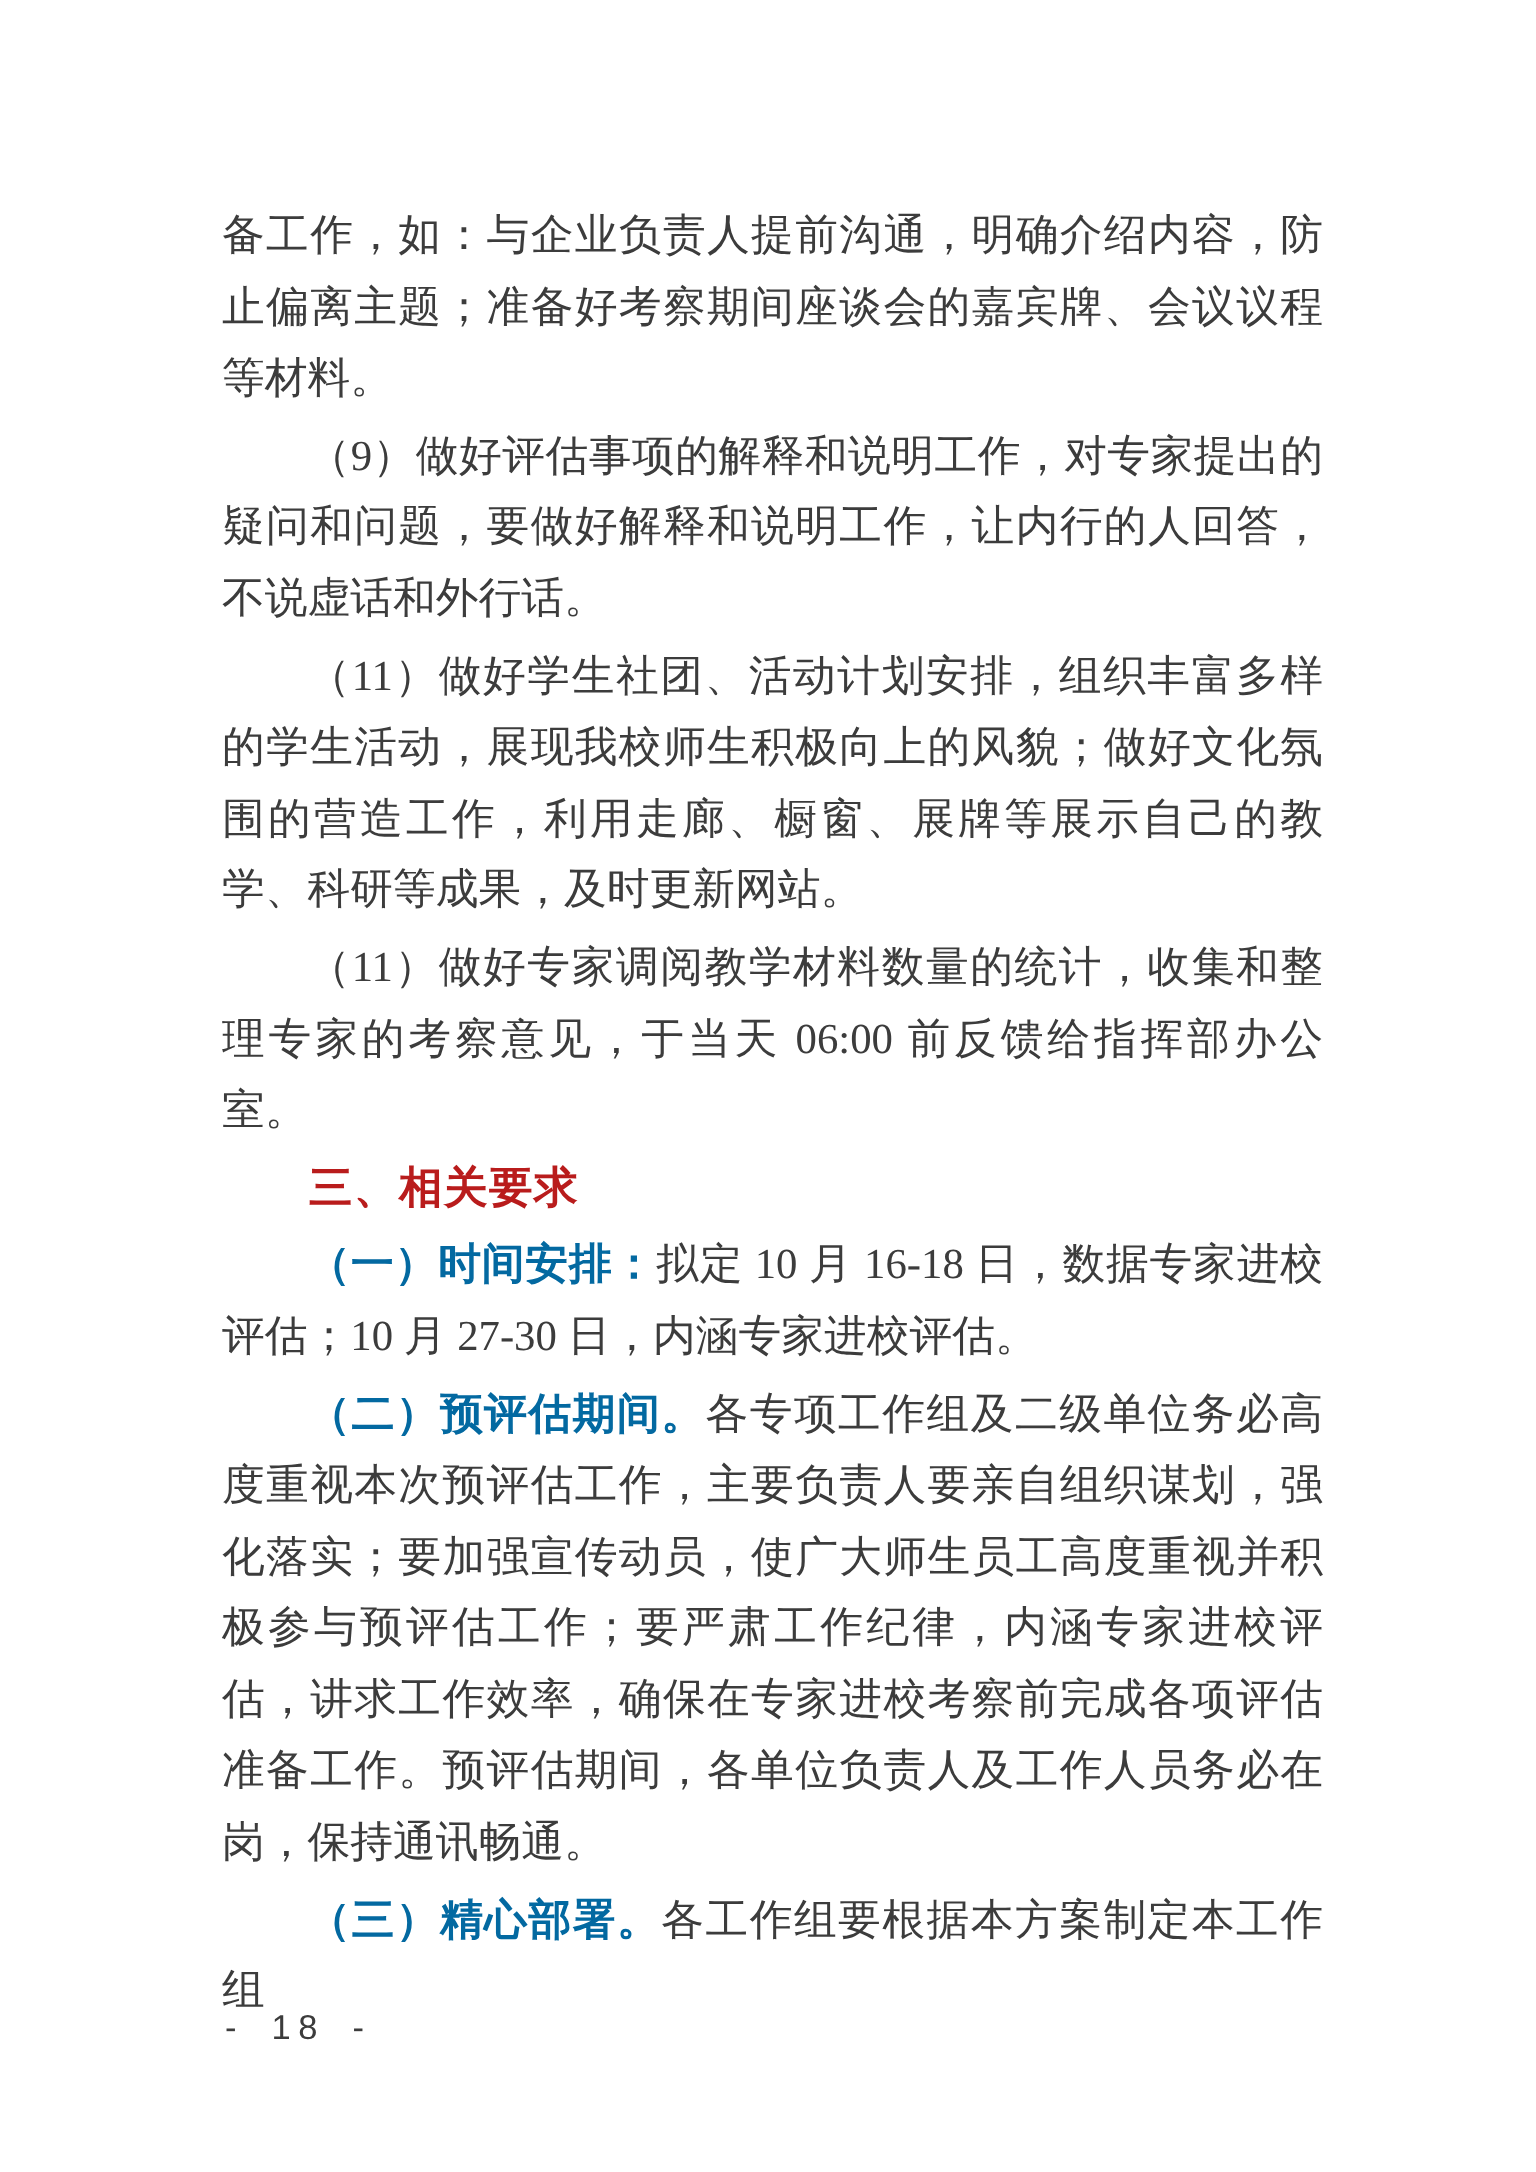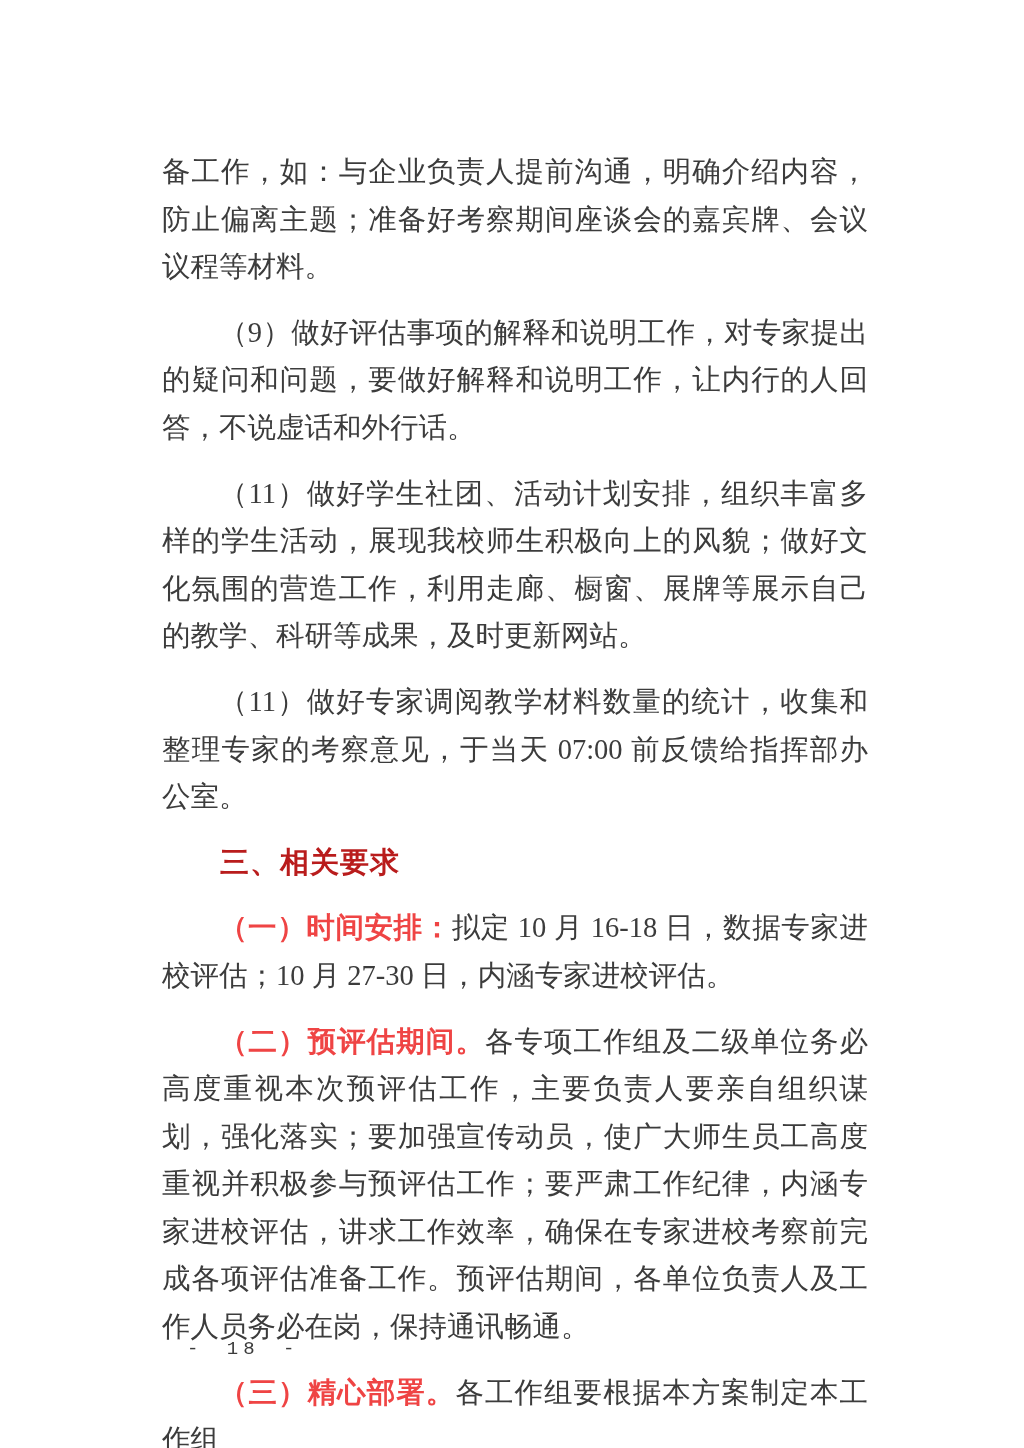--- a/index.html
+++ b/index.html
@@ -24,64 +24,63 @@
     left: 144px;
     top: 130px;
     width: 742px;
     font-size: 28.5px;
     line-height: 47.6px;
     color: #3c3c3c;
     text-align: justify;
     text-justify: inter-ideograph;
   }
   .content p {
-    margin: 18px;
+    margin: 4px;
     padding: 0;
   }
   .para.indent {
     text-indent: 2em;
   }
   .heading {
     font-family: "Liberation Sans", "DejaVu Sans", sans-serif;
     font-weight: bold;
     color: #b91c1c;
     text-indent: 2em;
     font-size: 29px;
     letter-spacing: 1px;
   }
   .lead {
     font-weight: bold;
-    color: #ef4444;
+    color: #0369a1;
   }
   .page-number {
     position: absolute;
     left: 150px;
     top: 1338px;
-    font-size: 19px;
+    font-size: 23px;
     color: #3c3c3c;
     letter-spacing: 5px;
     word-spacing: 7px;
-    font-family: Liberation Mono, monospace;
-    margin-left: 37px;
+    font-family: Liberation Sans, sans-serif;
   }
 </style>
 </head>
 <body>
 
 <div class="page">
 
   <div class="content">
 
     <p class="para">备工作，如：与企业负责人提前沟通，明确介绍内容，防止偏离主题；准备好考察期间座谈会的嘉宾牌、会议议程等材料。</p>
 
     <p class="para indent">（9）做好评估事项的解释和说明工作，对专家提出的疑问和问题，要做好解释和说明工作，让内行的人回答，不说虚话和外行话。</p>
 
     <p class="para indent">（11）做好学生社团、活动计划安排，组织丰富多样的学生活动，展现我校师生积极向上的风貌；做好文化氛围的营造工作，利用走廊、橱窗、展牌等展示自己的教学、科研等成果，及时更新网站。</p>
 
-    <p class="para indent">（11）做好专家调阅教学材料数量的统计，收集和整理专家的考察意见，于当天 07:00 前反馈给指挥部办公室。</p>
+    <p class="para indent">（11）做好专家调阅教学材料数量的统计，收集和整理专家的考察意见，于当天 06:00 前反馈给指挥部办公室。</p>
 
 
     <p class="heading">三、相关要求</p>
 
     <p class="para indent">
       <span class="lead">（一）时间安排：</span><span>拟定 10 月 16-18 日，数据专家进校评估；10 月 27-30 日，内涵专家进校评估。</span>
     </p>
 
     <p class="para indent">
       <span class="lead">（二）预评估期间。</span><span>各专项工作组及二级单位务必高度重视本次预评估工作，主要负责人要亲自组织谋划，强化落实；要加强宣传动员，使广大师生员工高度重视并积极参与预评估工作；要严肃工作纪律，内涵专家进校评估，讲求工作效率，确保在专家进校考察前完成各项评估准备工作。预评估期间，各单位负责人及工作人员务必在岗，保持通讯畅通。</span>

